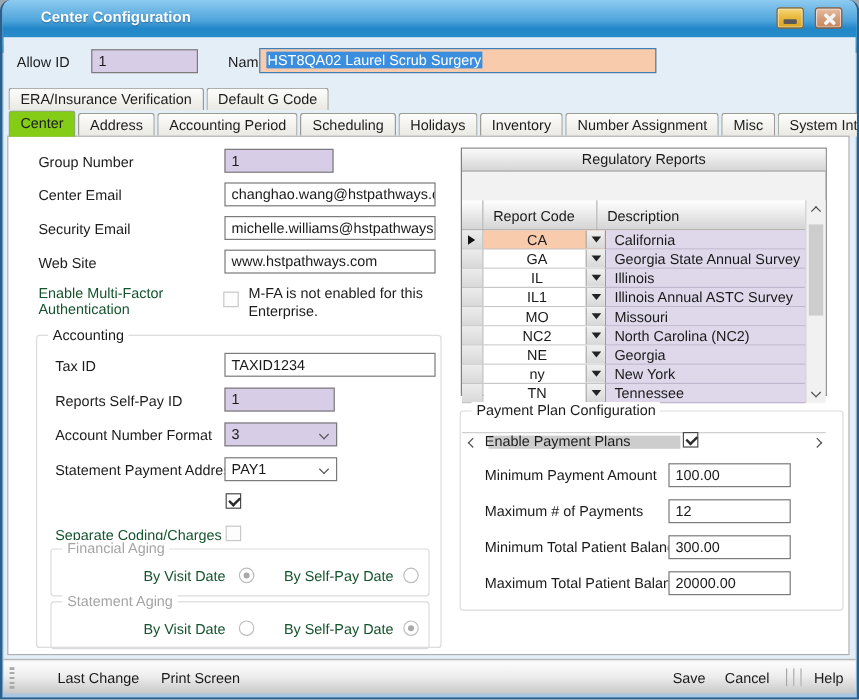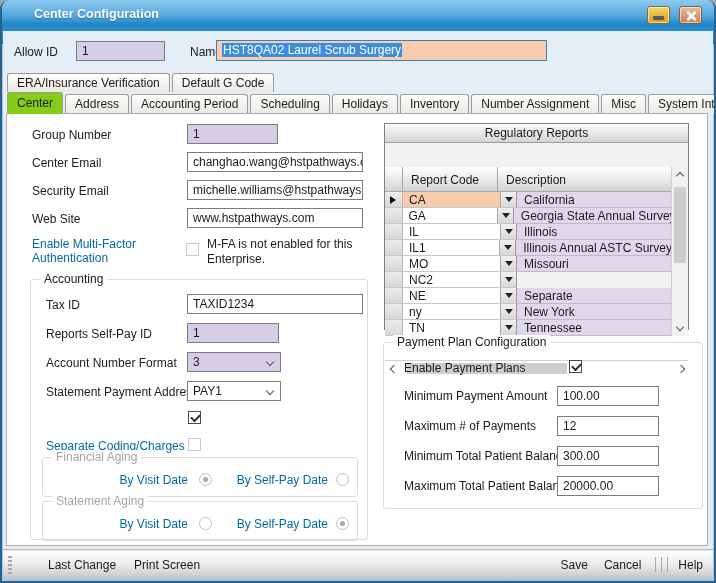--- a/index.html
+++ b/index.html
@@ -28,21 +28,21 @@
   .x-icon { position:absolute; left:5px; top:3px; width:12px; height:12px; }
   .x-icon::before,.x-icon::after { content:""; position:absolute; left:5px; top:0; width:3px; height:12px; background:#f4f4f4; border-radius:1px; }
   .x-icon::before { transform:rotate(45deg); }
   .x-icon::after { transform:rotate(-45deg); }
 
   
   .client { position:absolute; left:1px; right:1px; top:31px; bottom:5px; background:#E4EEF7; }
   
 
   .lbl { position:absolute; white-space:nowrap; color:#1c1c1c; }
-  .lbl.dis { color:#0369a1; }
+  .lbl.dis { color:#14532d; }
 
   .field {
     position:absolute; height:20px; background:#ffffff; border:1px solid #7b7b7b;
     padding:2px 4px 0 5px; white-space:nowrap; overflow:hidden; font-size:12px;
   }
   .lavender { background:#D8CDE6; }
 
   
   .name-field { border-color:#3E7FB8; background:#F8CBAD; }
   .name-sel { background:#3B8EDD; color:#ffffff; padding:0 1px; }
@@ -99,21 +99,21 @@
     background:linear-gradient(180deg,#ffffff,#d4d4d4); border-right:1px solid #a8a8a8; border-bottom:1px solid #a8a8a8;
     padding:6px 0 0 8px; white-space:nowrap; overflow:hidden;
   }
   .g-row { display:flex; height:16px; }
   .g-sel { width:18px; background:linear-gradient(180deg,#ececec,#d9d9d9); border-right:1px solid #b5b5b5; border-bottom:1px solid #c6c6c6; position:relative; }
   .marker-icon { display:none; }
   .g-row.current .marker-icon {
     display:block; position:absolute; left:5px; top:4px; width:0; height:0;
     border-left:6px solid #111; border-top:4px solid transparent; border-bottom:4px solid transparent;
   }
-  .g-code { width:114px; background:#ffffff; border-right:1px solid #9a9a9a; border-bottom:1px solid #c6c6c6; position:relative; padding:1px 18px 0 6px; white-space:nowrap; overflow:hidden; }
+  .g-code { width:102px; background:#ffffff; border-right:1px solid #9a9a9a; border-bottom:1px solid #c6c6c6; position:relative; padding:1px 18px 0 6px; white-space:nowrap; overflow:hidden;text-align:center; }
   .g-row.current .g-code { background:#F8CBAD; }
   .g-btn { position:absolute; right:0; top:0; width:16px; height:15px; background:linear-gradient(180deg,#f0f0f0,#d8d8d8); border-left:1px solid #a9a9a9; }
   .tri-icon { position:absolute; left:4px; top:5px; width:0; height:0; border-top:5px solid #222; border-left:4px solid transparent; border-right:4px solid transparent; }
   .g-desc { flex:1 1 auto; background:#DFD8EA; border-bottom:1px solid #bfb7cd; padding:1px 0 0 7px; white-space:nowrap; overflow:hidden; }
 
   .g-vscroll { width:17px; background:#f1f1f1; border-left:1px solid #d0d0d0; display:flex; flex-direction:column; align-items:center; }
   .g-vscroll .sbtn { height:16px; width:100%; position:relative; }
   .g-vscroll .sbtn .chev { position:absolute; left:5px; top:6px; border-color:#505050; }
   .g-vscroll .sbtn.bottom .chev { top:4px; }
   .vtrack { flex:1 1 auto; width:100%; position:relative; }
@@ -289,28 +289,29 @@
                     <span class="tri-icon"></span>
                   </div></div>
                 <div class="g-desc">Missouri</div>
               </div>
 
               <div class="g-row">
                 <div class="g-sel"></div>
                 <div class="g-code"><span>NC2</span><div class="g-btn">
                     <span class="tri-icon"></span>
                   </div></div>
+                <div class="g-desc">North Carolina (NC2)</div>
               </div>
 
               <div class="g-row">
                 <div class="g-sel"></div>
                 <div class="g-code"><span>NE</span><div class="g-btn">
                     <span class="tri-icon"></span>
                   </div></div>
-                <div class="g-desc">Separate</div>
+                <div class="g-desc">Georgia</div>
               </div>
 
               <div class="g-row">
                 <div class="g-sel"></div>
                 <div class="g-code"><span>ny</span><div class="g-btn">
                     <span class="tri-icon"></span>
                   </div></div>
                 <div class="g-desc">New York</div>
               </div>
 

